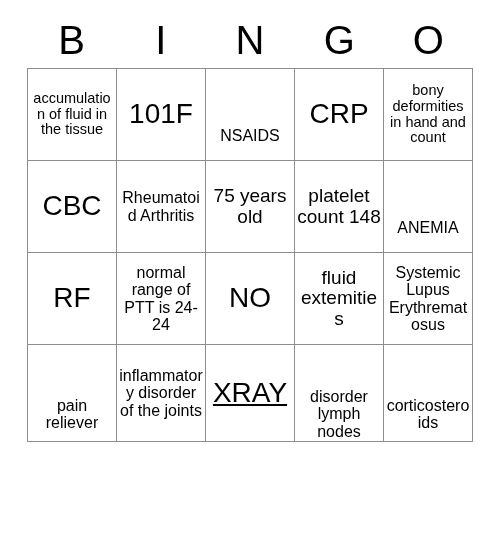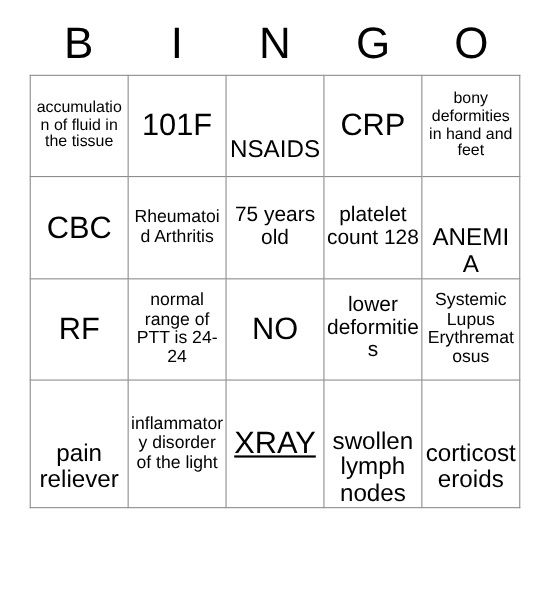--- a/index.html
+++ b/index.html
@@ -65,21 +65,21 @@
     line-height: 1.08;
     word-wrap: break-word;
     overflow-wrap: break-word;
     hyphens: auto;
     -webkit-hyphens: auto;
   }
 
   
   .fs-xxl { font-size: 28px; }
   .fs-xl  { font-size: 28px; text-decoration: underline; }
-  .fs-l   { font-size: 22px; margin-top: 42px; }
+  .fs-l   { font-size: 16px; margin-top: 42px; }
   .fs-m   { font-size: 19px; text-align: center; }
   .fs-s   { font-size: 16px; }
   .fs-xs  { font-size: 14.5px; }
 </style>
 </head>
 <body>
 
 <div id="card">
 
   <div id="header">
@@ -99,69 +99,69 @@
           <td>
             <span class="cell-text fs-xxl">101F</span>
           </td>
           <td>
             <span class="cell-text fs-l">NSAIDS</span>
           </td>
           <td>
             <span class="cell-text fs-xxl">CRP</span>
           </td>
           <td>
-            <span class="cell-text fs-xs">bony deformities in hand and feet</span>
+            <span class="cell-text fs-xs">bony deformities in hand and count</span>
           </td>
         </tr>
         <tr>
           <td>
             <span class="cell-text fs-xxl">CBC</span>
           </td>
           <td>
             <span class="cell-text fs-s">Rheumatoid Arthritis</span>
           </td>
           <td>
             <span class="cell-text fs-m">75 years old</span>
           </td>
           <td>
-            <span class="cell-text fs-m">platelet count 128</span>
+            <span class="cell-text fs-m">platelet count 148</span>
           </td>
           <td>
             <span class="cell-text fs-l">ANEMIA</span>
           </td>
         </tr>
         <tr>
           <td>
             <span class="cell-text fs-xxl">RF</span>
           </td>
           <td>
             <span class="cell-text fs-s">normal range of PTT is 24-24</span>
           </td>
           <td>
             <span class="cell-text fs-xxl">NO</span>
           </td>
           <td>
-            <span class="cell-text fs-m">lower deformities</span>
+            <span class="cell-text fs-m">fluid extemities</span>
           </td>
           <td>
             <span class="cell-text fs-s">Systemic Lupus Erythrematosus</span>
           </td>
         </tr>
         <tr>
           <td>
             <span class="cell-text fs-l">pain reliever</span>
           </td>
           <td>
-            <span class="cell-text fs-s">inflammatory disorder of the light</span>
+            <span class="cell-text fs-s">inflammatory disorder of the joints</span>
           </td>
           <td>
             <span class="cell-text fs-xl">XRAY</span>
           </td>
           <td>
-            <span class="cell-text fs-l">swollen lymph nodes</span>
+            <span class="cell-text fs-l">disorder lymph nodes</span>
           </td>
           <td>
             <span class="cell-text fs-l">corticosteroids</span>
           </td>
         </tr>
       </tbody>
   </table>
 
 </div>
 

